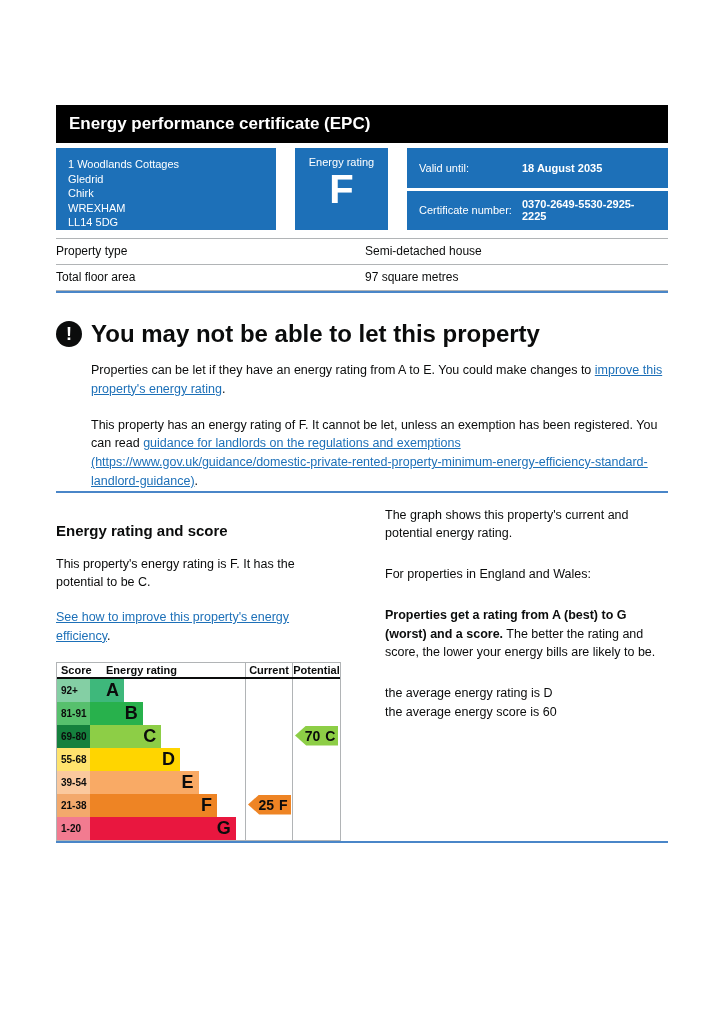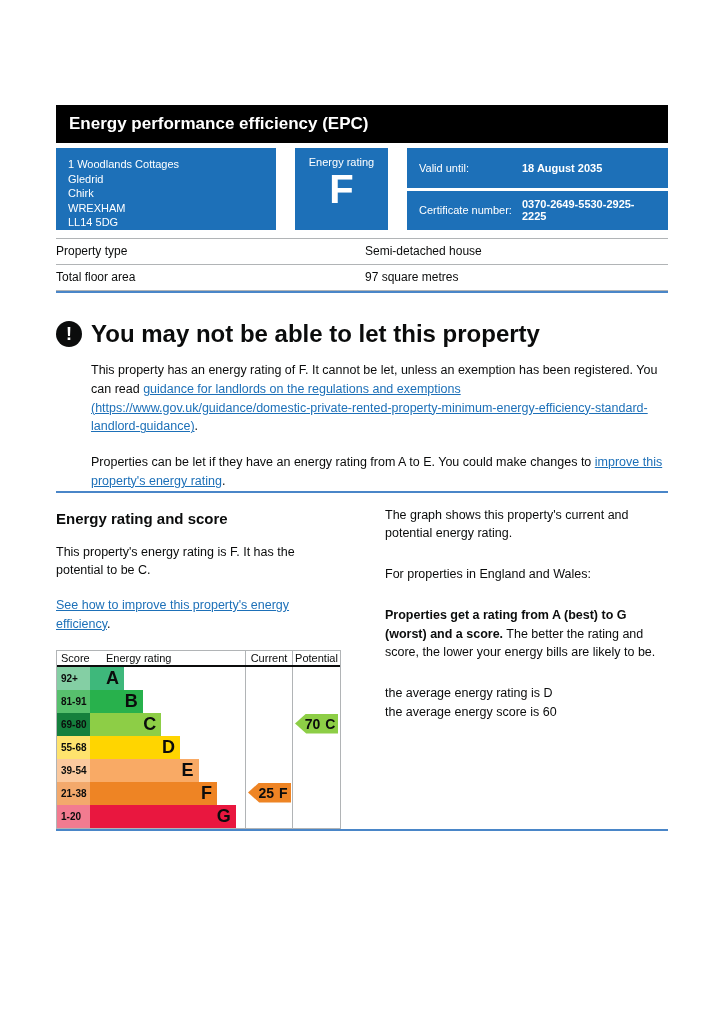--- a/index.html
+++ b/index.html
@@ -46,29 +46,29 @@
   .warning-head h2 { font-size:24px; font-weight:bold; }
   .warning-body { margin-left:35px; font-size:12.5px; line-height:1.5; }
   .warning-body p { margin-top:13px; }
   .warning-body p + p { margin-top:17px; }
   a { color:#1d70b8; text-decoration:underline; cursor:pointer; }
 
   
   .two-col { display:flex; margin-top:13px; }
   .col-left { width:285px; flex-shrink:0; }
   .col-right { margin-left:44px; width:283px; font-size:12.5px; line-height:1.5; }
-  .col-left h3, .col-right-first { margin-top:4px; }
+  .col-left h3, .col-right-first { margin-top:16px; }
   .section-heading { font-size:15px; font-weight:bold; }
   .col-left p { font-size:12.5px; line-height:1.5; margin-top:16px; }
   .col-right p { margin-top:0; }
   .col-right p + p { margin-top:22px; }
 
   
   .epc-chart { width:285px; border:1px solid #b1b4b6; margin-top:16px; background:#fff; }
-  .chart-header { display:flex; font-weight:normal; font-size:11px; border-bottom:2px solid #0b0c0c; height:16px; align-items:center; }
+  .chart-header { display:flex; font-weight:bold; font-size:11px; border-bottom:2px solid #0b0c0c; height:16px; align-items:center; }
   .h-score { width:33px; padding-left:4px; }
   .h-rating { width:155px; padding-left:16px; }
   .h-current { width:47px; text-align:center; border-left:1px solid #b1b4b6; height:100%; line-height:15px; }
   .h-potential { width:48px; text-align:center; border-left:1px solid #b1b4b6; height:100%; line-height:15px; }
   .chart-body { position:relative; height:161px; }
   .band-row { display:flex; height:23px; }
   .score-cell { width:33px; font-size:10px; font-weight:bold; display:flex; align-items:center; padding-left:4px; flex-shrink:0; }
   .band-bar { display:flex; align-items:center; justify-content:flex-end; padding-right:5px; font-weight:bold; font-size:18px; color:#0b0c0c; }
   .overlay-col { position:absolute; top:0; bottom:0; border-left:1px solid #b1b4b6; }
   .overlay-current { left:188px; width:47px; }
@@ -76,21 +76,21 @@
   .arrow { position:absolute; left:2px; width:43px; height:20px; display:flex; align-items:center; justify-content:center;
     gap:5px; font-weight:bold; font-size:14px; color:#0b0c0c; padding-left:7px;
     clip-path:polygon(0 50%, 26% 0, 100% 0, 100% 100%, 26% 100%); }
 </style>
 </head>
 <body>
 
 <div class="page">
 
   <div class="title-bar">
-    <h1>Energy performance efficiency (EPC)</h1>
+    <h1>Energy performance certificate (EPC)</h1>
   </div>
 
   <div class="summary-row">
     <div class="blue-box address-box">
       <div>1 Woodlands Cottages</div>
       <div>Gledrid</div>
       <div>Chirk</div>
       <div>WREXHAM</div>
       <div>LL14 5DG</div>
     </div>
@@ -122,22 +122,22 @@
   </div>
 
   <hr class="blue-rule rule-1">
 
 
   <div class="warning-head">
     <span class="warn-icon">!</span>
     <h2>You may not be able to let this property</h2>
   </div>
   <div class="warning-body">
+    <p><span>Properties can be let if they have an energy rating from A to E. You could make changes to </span><a href="#">improve this property's energy rating</a><span>.</span></p>
     <p><span>This property has an energy rating of F. It cannot be let, unless an exemption has been registered. You can read </span><a href="#">guidance for landlords on the regulations and exemptions (https://www.gov.uk/guidance/domestic-private-rented-property-minimum-energy-efficiency-standard-landlord-guidance)</a><span>.</span></p>
-    <p><span>Properties can be let if they have an energy rating from A to E. You could make changes to </span><a href="#">improve this property's energy rating</a><span>.</span></p>
   </div>
 
   <hr class="blue-rule rule-2">
 
   <div class="two-col">
     <div class="col-left">
       <h3 class="section-heading">Energy rating and score</h3>
       <p>This property's energy rating is F. It has the potential to be C.</p>
       <p><a href="#">See how to improve this property's energy efficiency</a><span>.</span></p>
 

